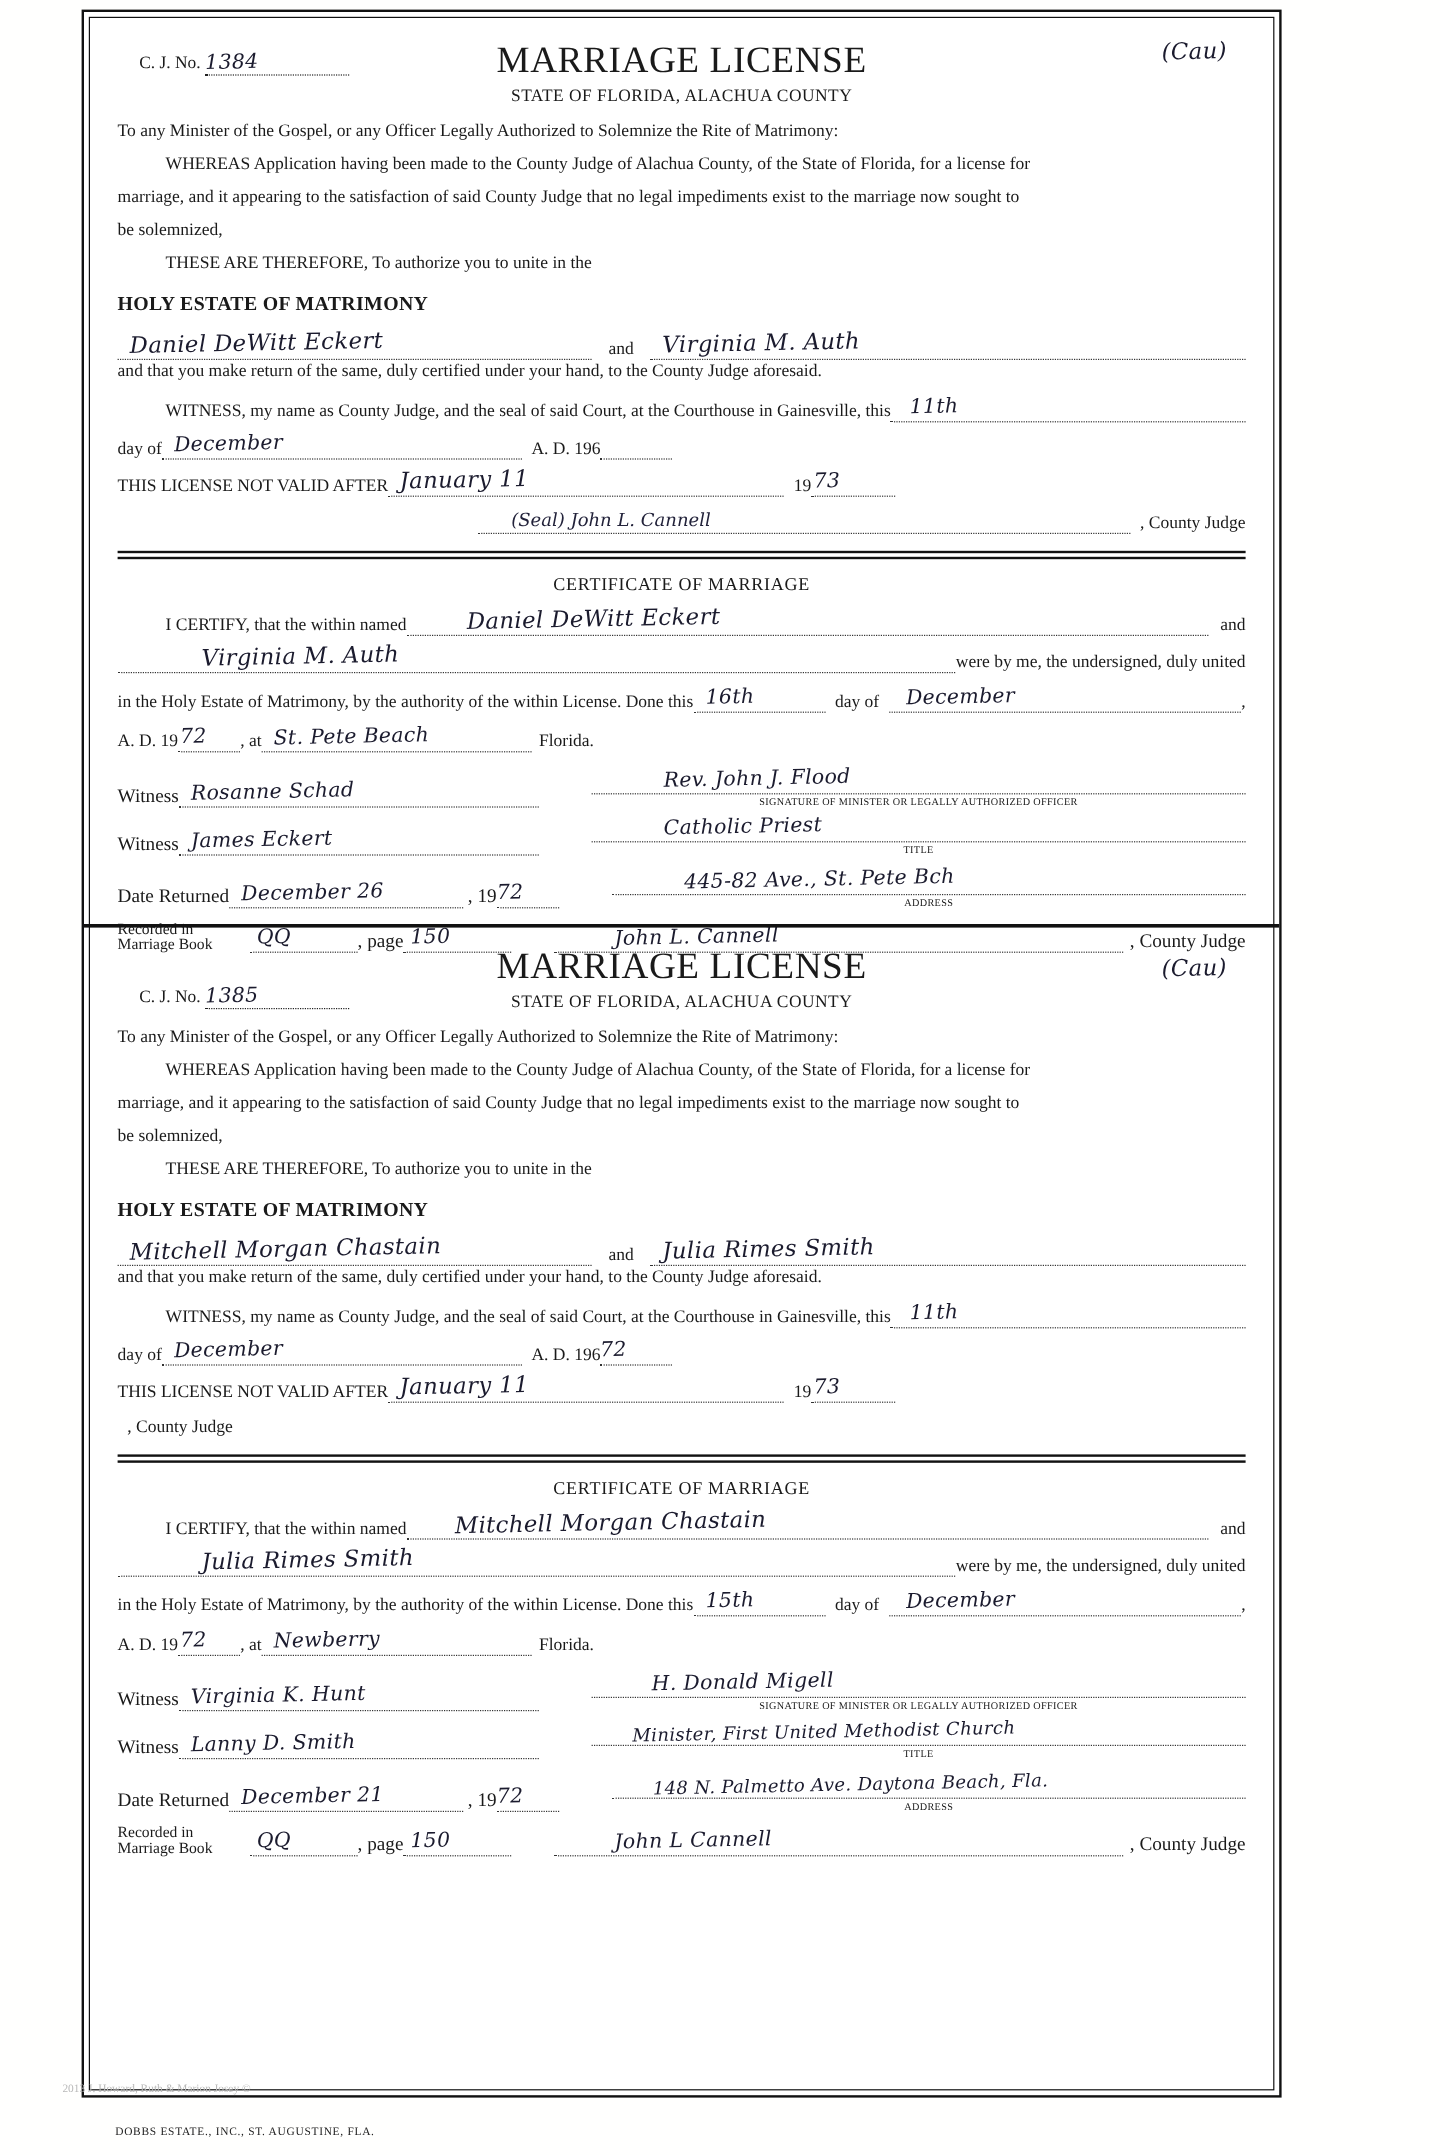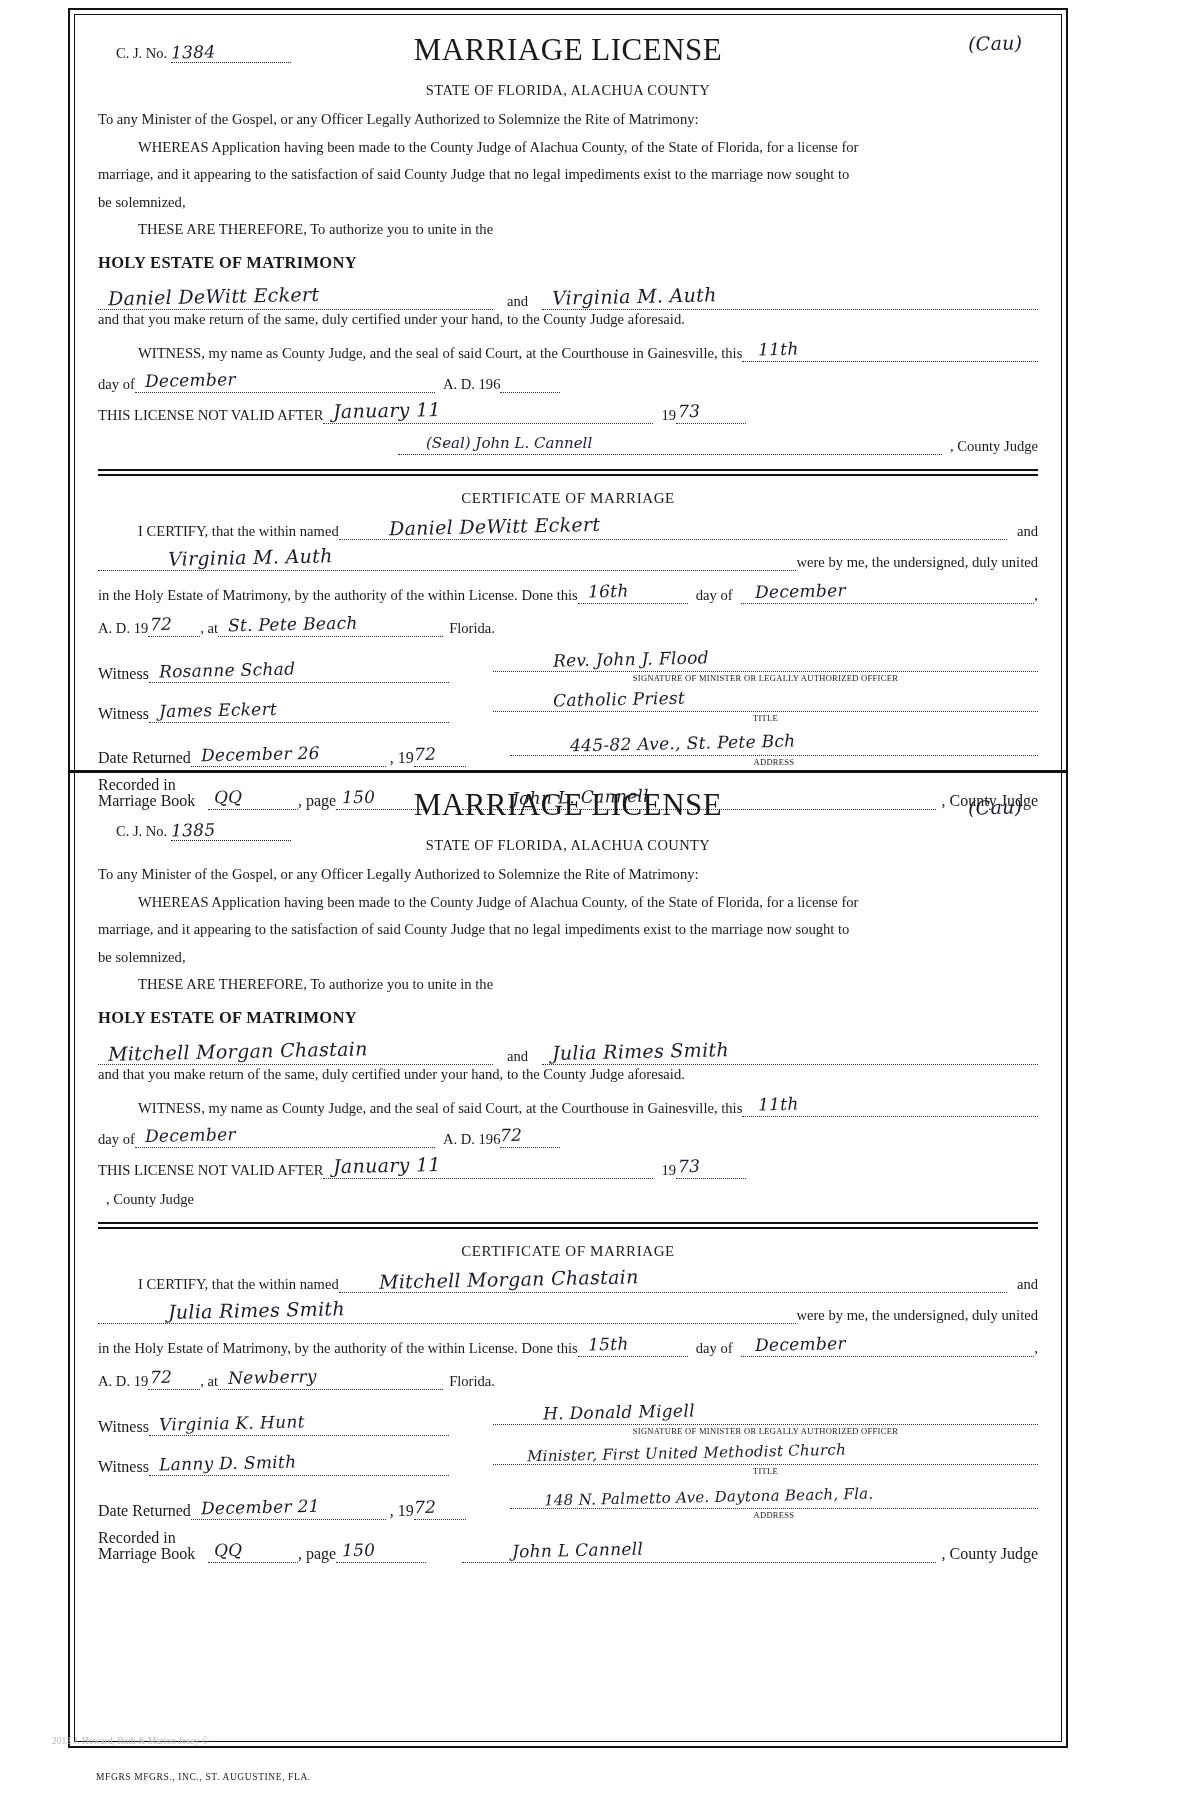--- a/index.html
+++ b/index.html
@@ -27,21 +27,21 @@
   .lic2{top:760px;}
   .title{
     text-align:center;
     font-size:31px;
     letter-spacing:.5px;
     font-weight:400;
     margin:12px 0 0 0;
     font-family:"Liberation Serif", serif;
   }
   .subtitle{
-    text-align:center;font-size:14.5px;letter-spacing:.4px;margin-top:14px;
+    text-align:center;font-size:14.5px;letter-spacing:.4px;margin-top:4px;
   }
   .cj{
     position:absolute;left:46px;top:22px;font-size:14.5px;
   }
   .cj .dots{display:inline-block;width:120px;border-bottom:1px dotted #222;}
   .cau{
     position:absolute;right:44px;top:12px;font-size:19px;
     font-family:"DejaVu Serif", serif;font-style:italic;color:#111;
   }
   .hand{
@@ -68,21 +68,21 @@
   .flexrow .fill{flex:1 1 auto;border-bottom:1px dotted #333;height:18px;position:relative;}
   .wrap-hand{position:absolute;left:10px;bottom:2px;white-space:nowrap;}
   .lbl{white-space:nowrap;}
   .witnessline{display:flex;align-items:flex-end;margin-top:16px;}
   .witnessline .nm{width:300px;border-bottom:1px dotted #333;height:18px;position:relative;}
   .sigblock{flex:1 1 auto;margin-left:44px;}
   .sigline{border-bottom:1px dotted #333;height:18px;position:relative;}
   .sigcap{font-size:8.5px;letter-spacing:.3px;text-align:center;margin-top:1px;}
   .bigdiv{border-top:3px solid #111;margin-top:12px;}
   .recorded{display:flex;align-items:flex-end;margin-top:10px;}
-  .recorded .lab{width:110px;font-size:16px;line-height:1.05;}
+  .recorded .lab{width:110px;font-size:13px;line-height:1.05;}
   .footer{
     position:absolute;left:96px;bottom:14px;font-size:9.5px;letter-spacing:.6px;color:#222;
   }
   .copyright{
     position:absolute;left:52px;bottom:50px;font-size:9.5px;color:#b9b9b9;
   }
   .seal{font-family:"DejaVu Serif", serif;font-style:italic;font-size:15px;color:#22223a;}
 </style>
 </head>
 <body>
@@ -430,14 +430,14 @@
             <span class="wrap-hand hand hm" style="left:50px">John L Cannell</span>
           </div>
           <span class="lbl" style="padding-left:6px">,&nbsp;<span>County Judge</span></span>
         </div>
       </div>
     </div>
 
   </div>
 
   <div class="copyright">2013 J. Howard, Ruth &amp; Marion Josey ©</div>
-  <div class="footer">MFGRS MFGRS., INC., ST. AUGUSTINE, FLA.</div>
+  <div class="footer">DOBBS ESTATE., INC., ST. AUGUSTINE, FLA.</div>
 </div>
 
 </body></html>

